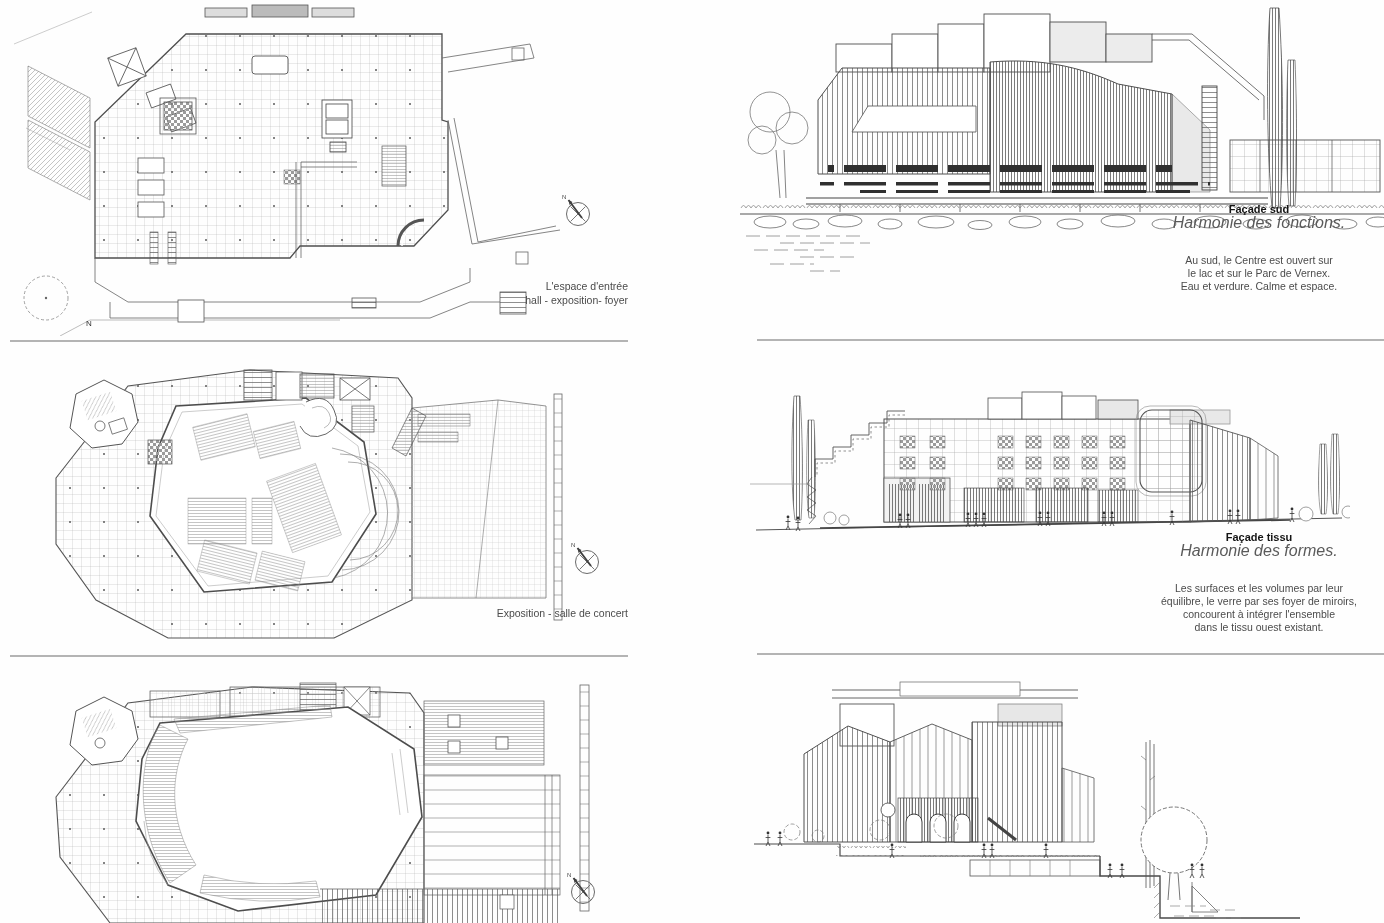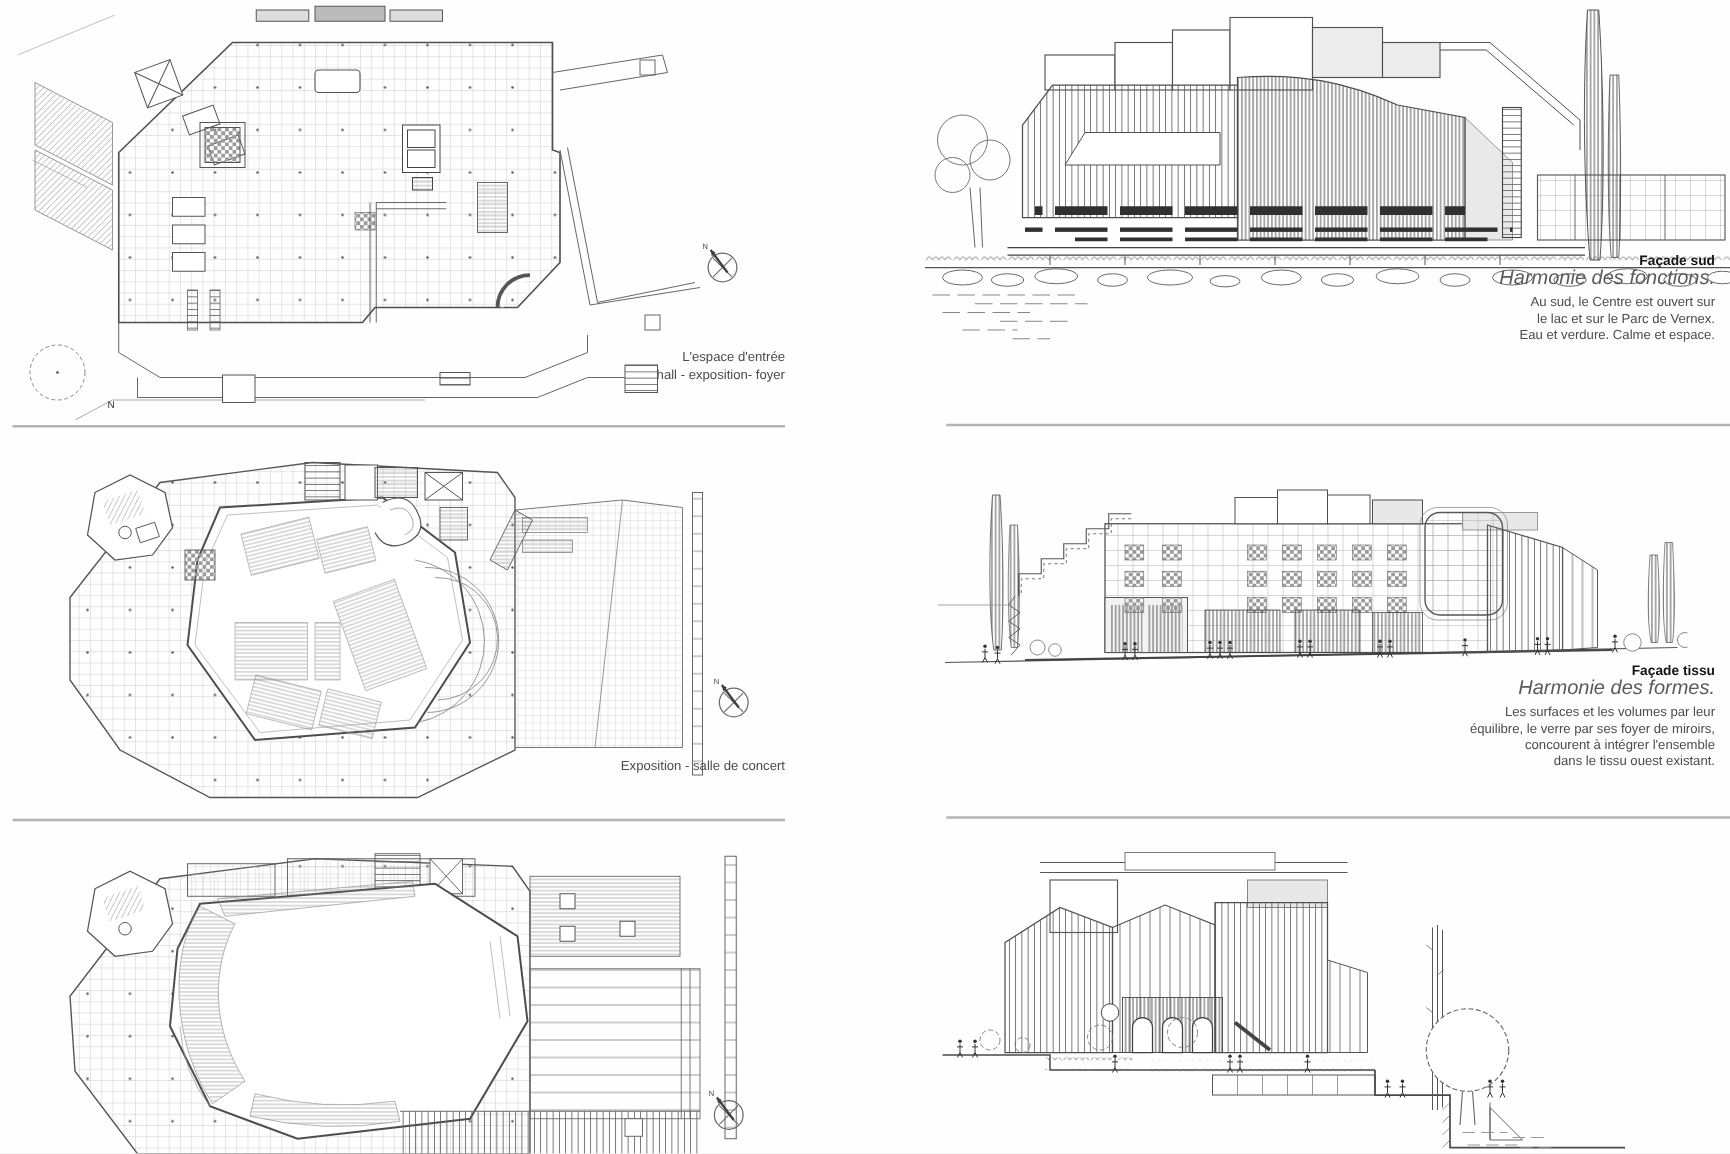--- a/index.html
+++ b/index.html
@@ -1,24 +1,24 @@
 <!DOCTYPE html>
 <html><head>
 <meta charset="utf-8">
 <style>
   html,body{margin:0;padding:0;background:#e8e8e8;}
   .page{position:relative;width:1384px;height:923px;background:#fefefe;overflow:hidden;
         font-family:"Liberation Sans","DejaVu Sans",sans-serif;color:#4b4b4b;}
   .fig{position:absolute;}
   .rule{position:absolute;height:2px;background:#b4b4b4;}
   .plan-caption{position:absolute;text-align:right;font-size:10.5px;line-height:14px;color:#4b4b4b;}
-  .facade-note{position:absolute;text-align:right;}
+  .facade-note{position:absolute;text-align:center;}
   .f-title{font-size:11px;font-weight:bold;color:#141414;line-height:13px;}
   .f-sub{font-size:16px;font-style:italic;color:#5a5a5a;line-height:13px;}
-  .f-body{margin-top:7px;font-size:10.5px;line-height:13px;color:#4b4b4b;}
+  .f-body{margin-top:25px;font-size:10.5px;line-height:13px;color:#4b4b4b;}
   .compass{position:absolute;}
   svg text{font-family:"Liberation Sans",sans-serif;}
 </style>
 </head>
 <body>
 
 <div class="page">
 
 <svg width="0" height="0" style="position:absolute">
 <defs>

